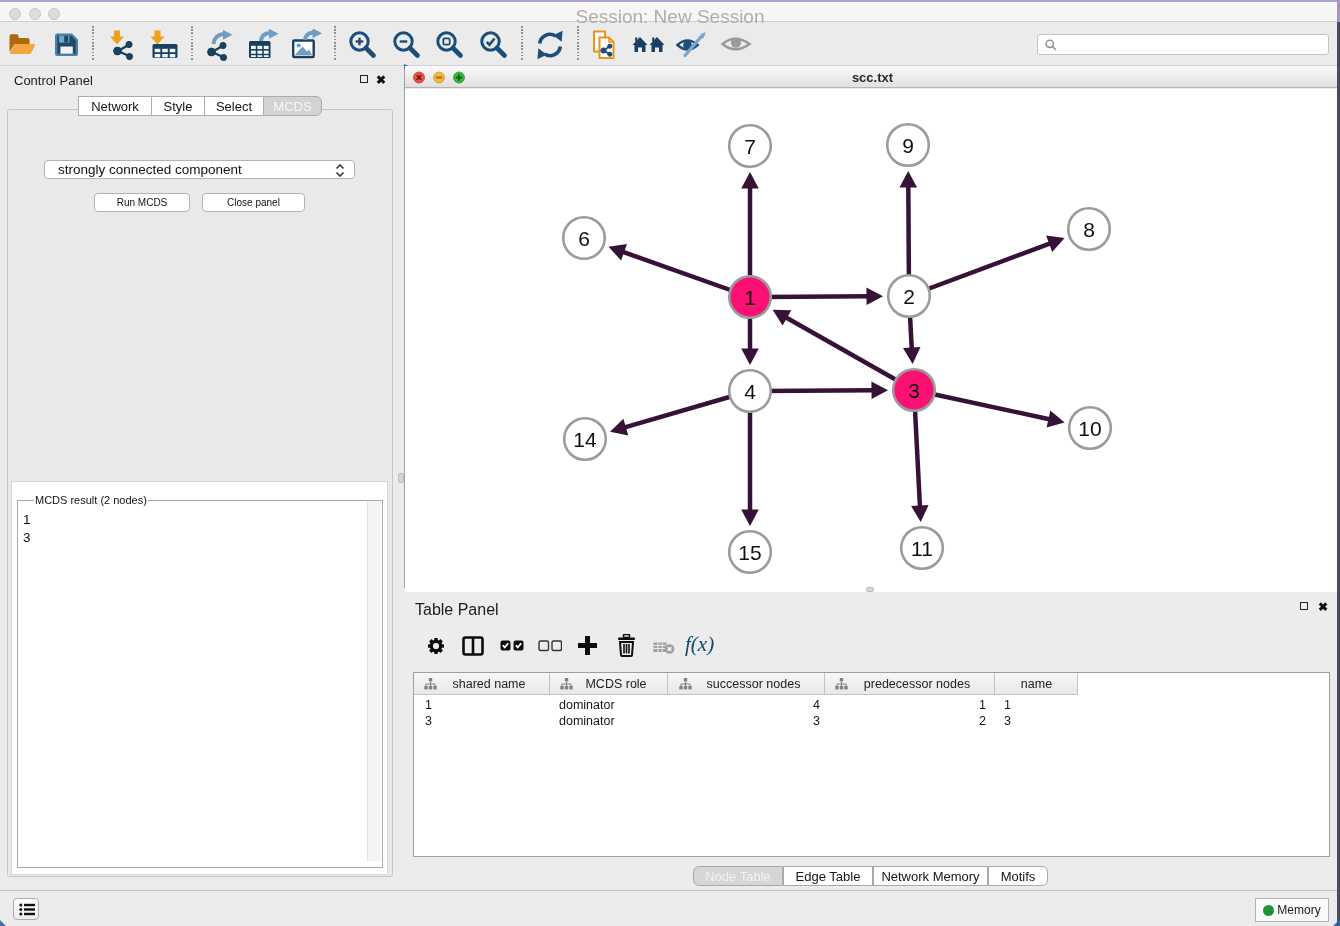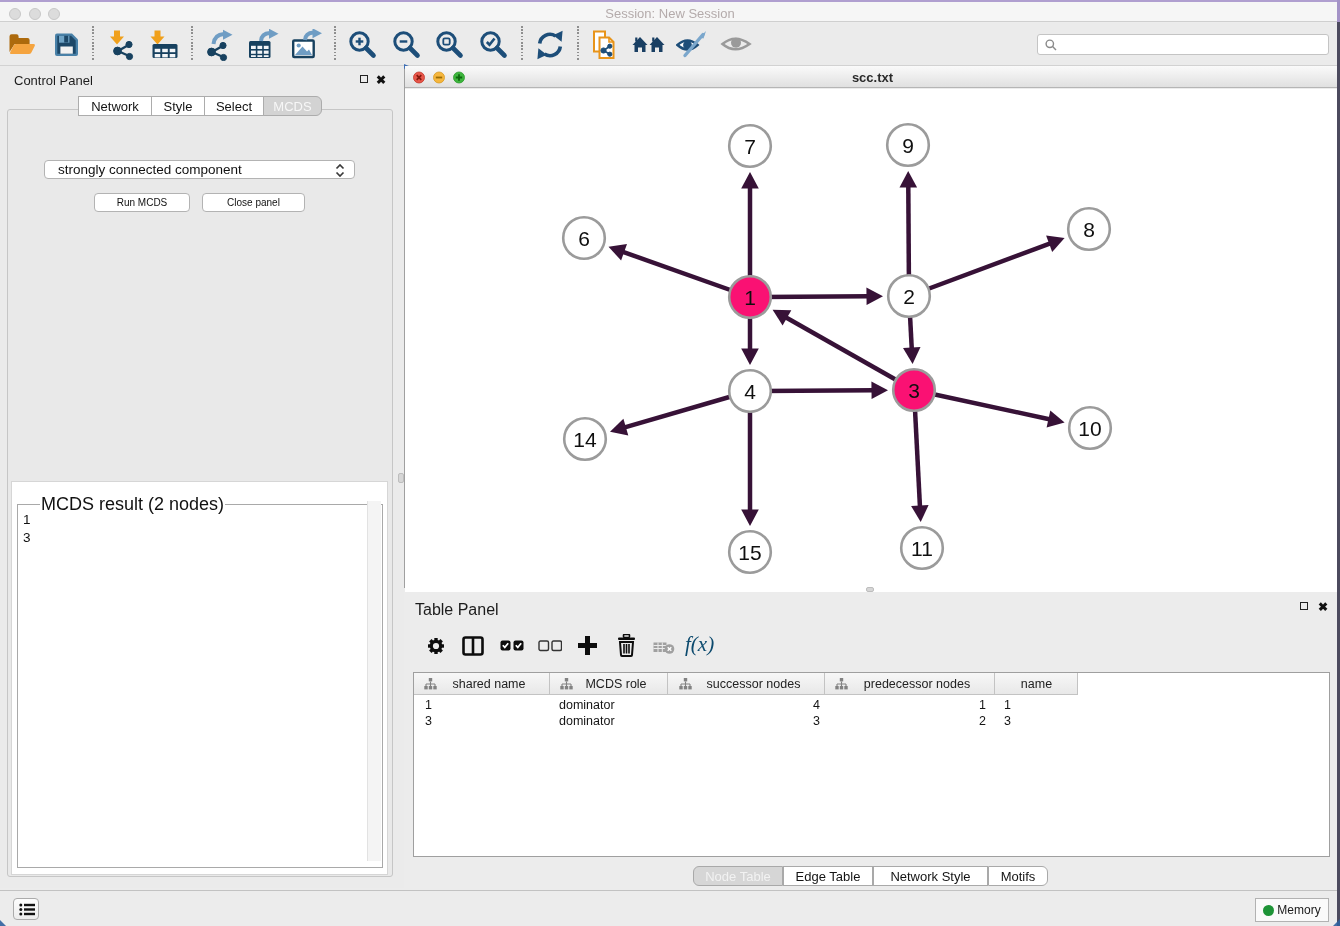--- a/index.html
+++ b/index.html
@@ -3,21 +3,21 @@
 <meta charset="utf-8">
 <style>
 * { margin:0; padding:0; box-sizing:border-box; }
 html,body { width:1340px; height:926px; overflow:hidden; }
 body { font-family:"Liberation Sans", sans-serif; background:#ececec; position:relative; font-size:13px; color:#1a1a1a; }
 .abs { position:absolute; }
 
 
 #titlebar { left:0; top:0; width:1340px; height:22px; background:#f6f6f6; border-top:2px solid #b09fd0; border-bottom:1px solid #cfcfcf; }
 .tl { position:absolute; top:6px; width:12px; height:12px; border-radius:50%; background:#dcdcdc; border:1px solid #c8c8c8; }
-#wintitle { position:absolute; top:4px; left:0; width:100%; text-align:center; color:#b4abab; font-size:13px; }
+#wintitle { position:absolute; top:4px; left:0; width:100%; text-align:center; color:#b4abab; font-size:19px; }
 
 
 #toolbar { left:0; top:23px; width:1340px; height:43px; background:#ebebeb; border-bottom:1px solid #d2d2d2; }
 .tsep { position:absolute; top:3px; height:35px; width:1.5px; background:repeating-linear-gradient(180deg, #8f8f8f 0 1.5px, rgba(0,0,0,0) 1.5px 3.2px); }
 .ticon { position:absolute; top:6px; }
 
 
 #search { left:1037px; top:34px; width:292px; height:21px; background:#fff; border:1px solid #c4c4c4; border-radius:3px; }
 
 
@@ -27,21 +27,21 @@
 #cp-content { left:7px; top:43px; width:386px; height:768px; background:#e9e9e9; border:1px solid #c6c6c6; border-radius:3px; }
 .tab { position:absolute; top:30px; height:20px; background:#fff; border:1px solid #acacac; text-align:center; font-size:13px; line-height:19px; color:#141414; }
 #grip1 { left:398px; top:473px; width:6px; height:10px; background:#d6d6d6; border:1px solid #bdbdbd; border-radius:2px; }
 
 #optlabel { left:0px; top:72px; width:400px; text-align:center; font-size:13.5px; color:#111; }
 #combo { left:44px; top:94px; width:311px; height:19px; background:#fff; border:1px solid #b3b3b3; border-radius:4px; font-size:13.5px; line-height:17px; padding-left:13px; color:#111;}
 .btn { position:absolute; top:127px; height:19px; background:#fff; border:1px solid #b3b3b3; border-radius:4px; font-size:10px; line-height:17px; text-align:center; color:#111; }
 
 #mcdsbox { left:17px; top:428px; width:366px; height:374px; }
 #mcdsbox fieldset { border:1px solid #a9a9a9; width:366px; height:374px; background:#fff; }
-#mcdsbox legend { font-size:18px; color:#111; margin-left:22px; padding:0 1px; }
+#mcdsbox legend { font-size:11px; color:#111; margin-left:16px; padding:0 1px; }
 #mcdstext { position:absolute; left:6px; top:17px; font-size:13.5px; line-height:17.5px; color:#111; }
 #mcdssb { position:absolute; right:2px; top:7px; width:14px; height:360px; background:#f4f4f4; border-left:1px solid #e2e2e2; }
 
 
 #netframe { left:405px; top:66px; width:935px; height:526px; }
 #nettitle { position:absolute; left:0; top:0; width:935px; height:22px; background:linear-gradient(#fafafa,#e0e0e0); border-bottom:1px solid #b5b5b5; }
 #netname { position:absolute; top:4px; left:0; width:100%; text-align:center; font-size:13px; font-weight:bold; color:#2a2a2a; }
 #netcanvas { position:absolute; left:0; top:23px; width:935px; height:503px; background:#fff; }
 
 
@@ -435,21 +435,21 @@
     <div class="trow" style="left:472px; width:100px; top:24px; text-align:right;">1</div>
     <div class="trow" style="left:590px; top:24px;">1</div>
     <div class="trow" style="left:11px; top:40px;">3</div>
     <div class="trow" style="left:145px; top:40px;">dominator</div>
     <div class="trow" style="left:306px; width:100px; top:40px; text-align:right;">3</div>
     <div class="trow" style="left:472px; width:100px; top:40px; text-align:right;">2</div>
     <div class="trow" style="left:590px; top:40px;">3</div>
   </div>
   <div class="btab" style="left:288px; width:90px; background:#d6d6d6; color:#f2f2f2; border-radius:6px 0 0 6px;">Node Table</div>
   <div class="btab" style="left:378px; width:90px;">Edge Table</div>
-  <div class="btab" style="left:468px; width:115px;">Network Style</div>
+  <div class="btab" style="left:468px; width:115px;">Network Memory</div>
   <div class="btab" style="left:583px; width:60px; border-radius:0 6px 6px 0;">Motifs</div>
 </div>
 
 <div class="abs" id="statusbar">
   <div id="listbtn">
     <svg style="position:absolute; left:5px; top:4px;" width="16" height="13" viewBox="0 0 16 13">
       <g fill="#111">
         <circle cx="1.8" cy="2" r="1.5"></circle>
           <rect x="5" y="0.8" width="11" height="2.4"></rect>
         <circle cx="1.8" cy="6.5" r="1.5"></circle>

